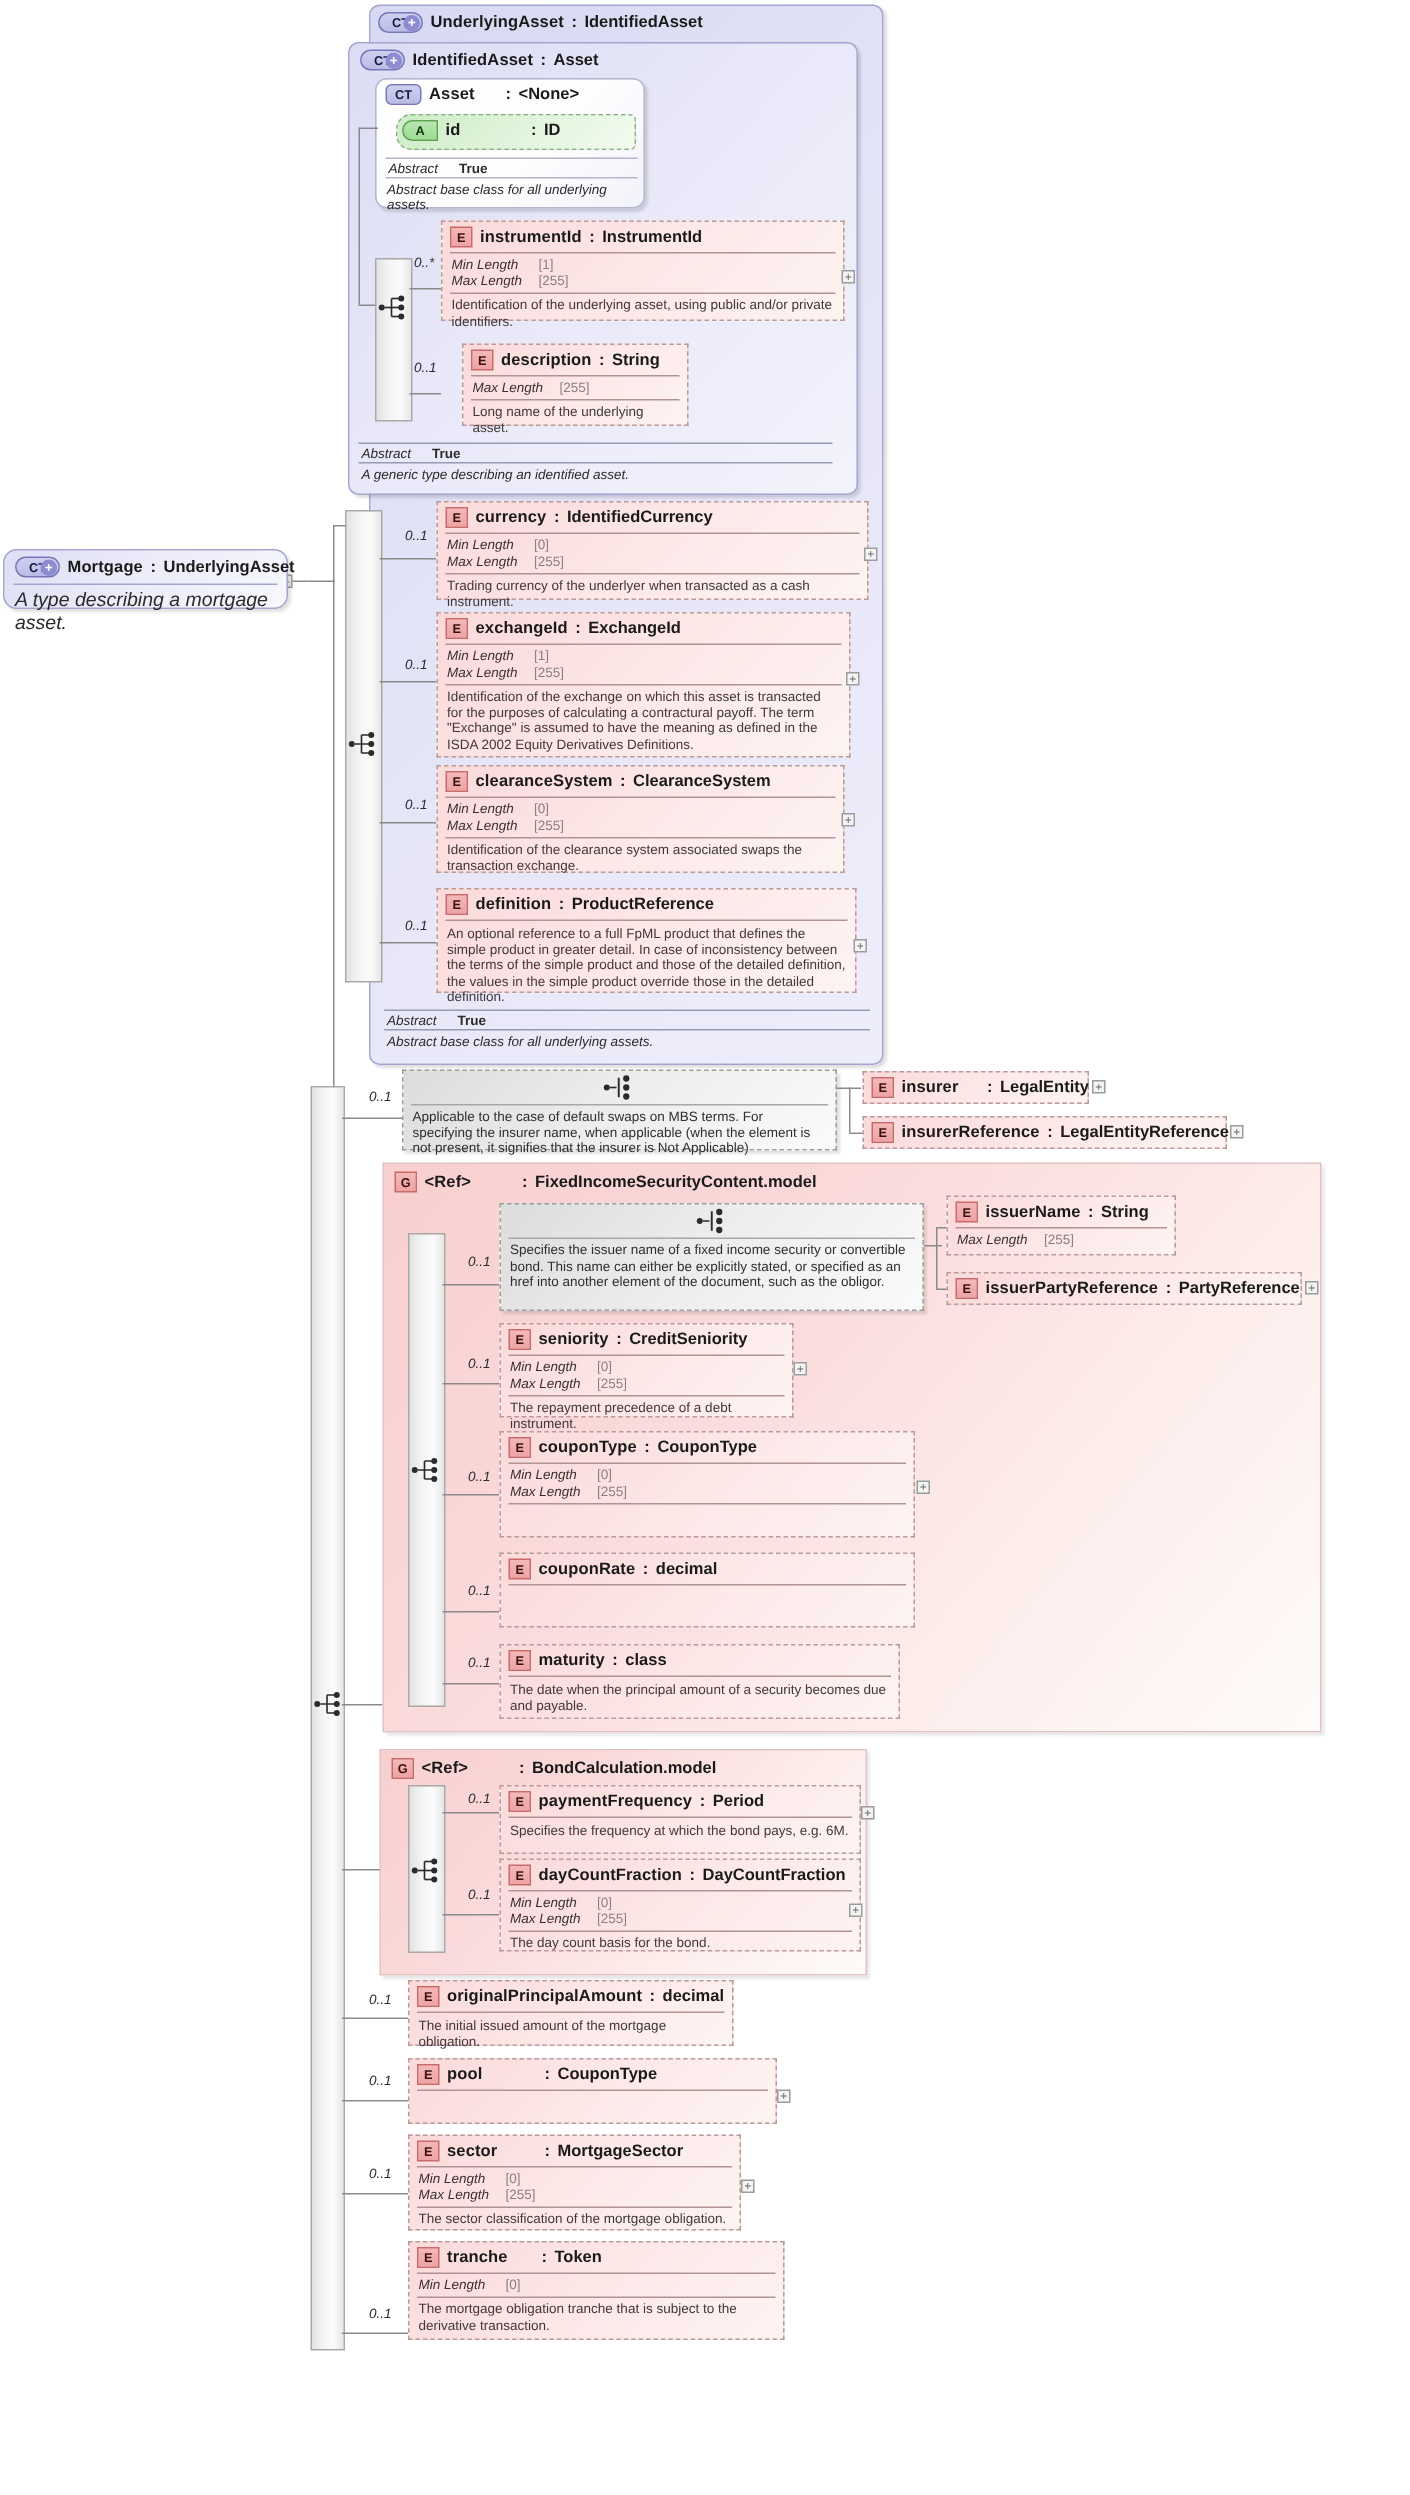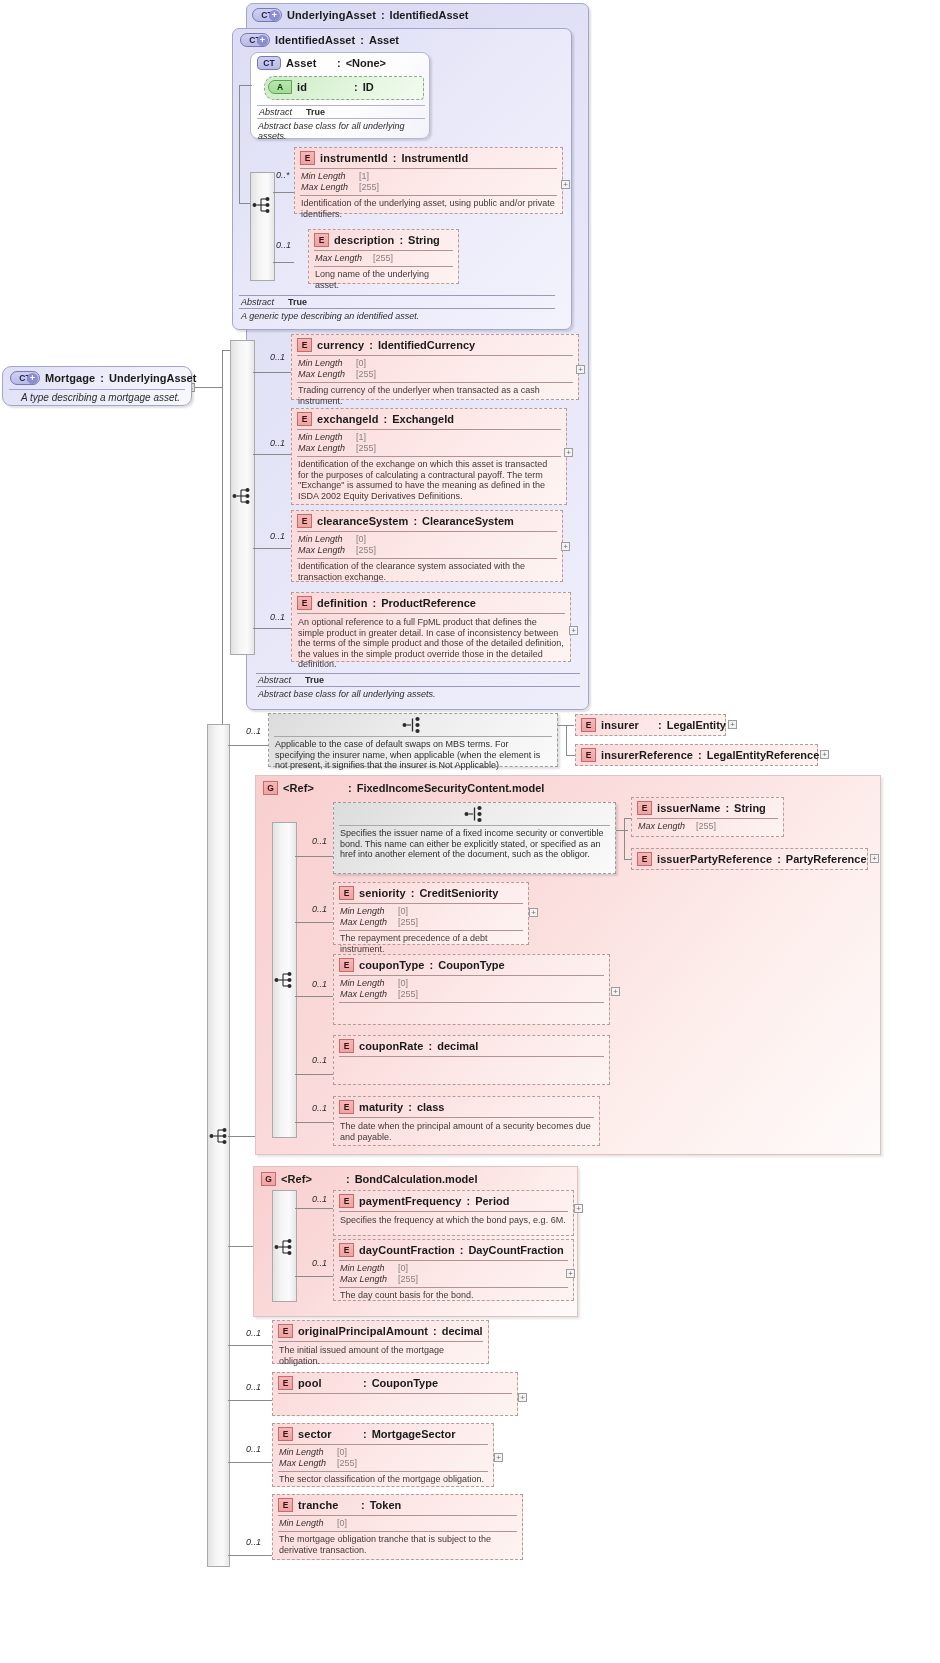--- a/index.html
+++ b/index.html
@@ -287,21 +287,21 @@
       <div class="fl">
           <span class="fk">Min Length</span>
           <span class="fv">[0]</span>
         </div>
       <div class="fl">
           <span class="fk">Max Length</span>
           <span class="fv">[255]</span>
         </div>
     </div>
     <div class="erow"></div>
-    <div class="doc">Identification of the clearance system associated with the transaction exchange.</div>
+    <div class="doc">Identification of the clearance system associated swaps the transaction exchange.</div>
   </div>
   <div class="exp" style="left:561px;top:542px;">+</div>
 
   <div class="ln lnh" style="left:253px;top:628px;width:38px;"></div>
   <div class="occ" style="left:270px;top:612px;">0..1</div>
   <div class="node ecard" style="left:291px;top:592px;width:280px;height:70px;">
     <div class="hdr" style="padding-top:3px;">
       <span class="badge b-E">E</span>
       <span class="nm">definition</span>
       <span class="sep">:</span>
@@ -313,21 +313,21 @@
   <div class="exp" style="left:569px;top:626px;">+</div>
 
   <div class="node rootbox" style="left:2px;top:366px;width:190px;height:40px;">
     <div class="hdr" style="padding-top:4px;padding-left:7px;">
       <span class="badge b-CTp">CT<span class="pl">+</span></span>
       <span class="nm">Mortgage</span>
       <span class="sep">:</span>
       <span class="ty">UnderlyingAsset</span>
     </div>
     <div style="margin:1px 6px 0 6px;border-top:1px solid #a3a4cf;"></div>
-    <div style="font-size:10px;font-style:italic;color:#2b2b2b;padding:2px 0 0 7px;text-align:center;">A type describing a mortgage asset.</div>
+    <div style="font-size:13px;font-style:italic;color:#2b2b2b;padding:2px 0 0 7px;">A type describing a mortgage asset.</div>
   </div>
 
   <div class="compbar" style="left:207px;top:724px;width:21px;height:841px;"></div>
   <div class="compicon" style="left:209px;top:1127px;">
     <svg width="22" height="18" viewBox="0 0 22 18">
         <circle cx="2.5" cy="9" r="2" fill="#2b2b2b"></circle>
         <line x1="4.5" y1="9" x2="9" y2="9" stroke="#2b2b2b" stroke-width="1.1"></line>
         <line x1="9" y1="3" x2="9" y2="15" stroke="#2b2b2b" stroke-width="1.1"></line>
         <line x1="9" y1="3" x2="14" y2="3" stroke="#2b2b2b" stroke-width="1.1"></line>
         <line x1="9" y1="9" x2="14" y2="9" stroke="#2b2b2b" stroke-width="1.1"></line>

